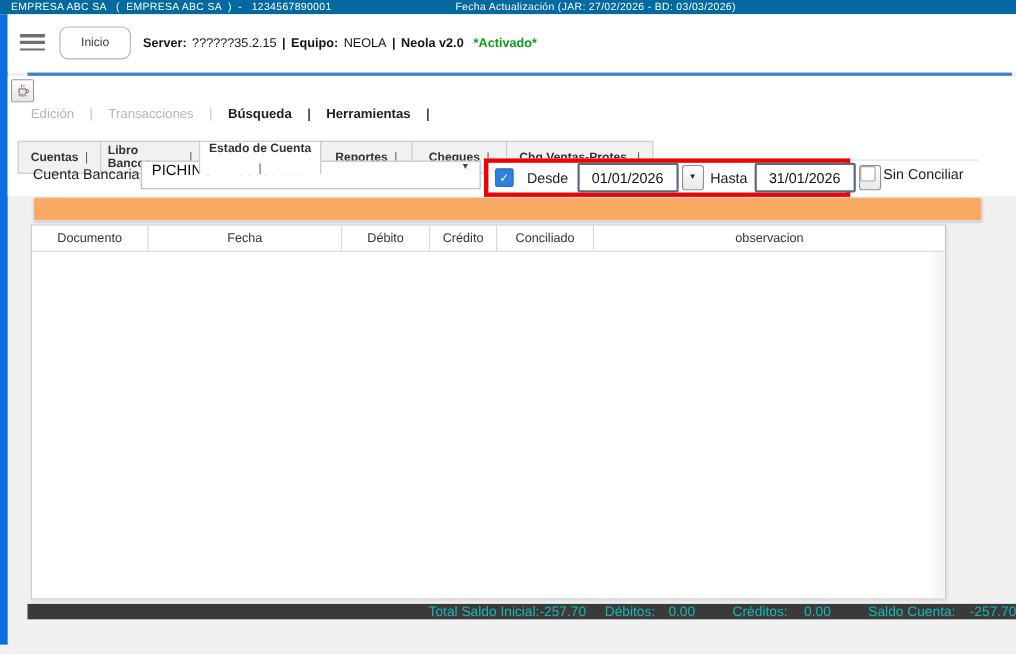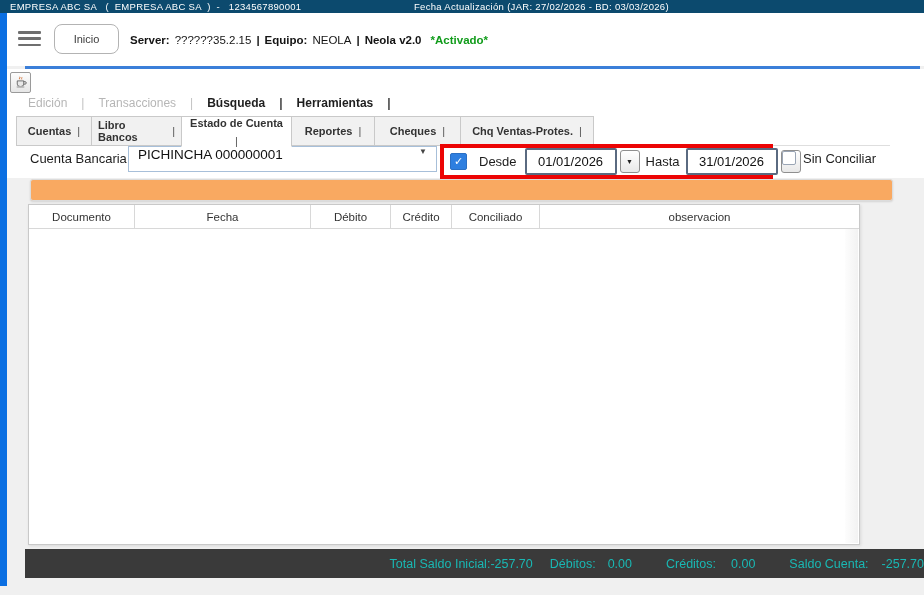--- a/index.html
+++ b/index.html
@@ -4,21 +4,21 @@
 <style>
   html,body { margin:0; padding:0; background:#ffffff; }
   #app {
     position:relative; width:924px; height:595px; overflow:hidden;
     background:#f0f0f0; font-family:"Liberation Sans", sans-serif;
     -webkit-font-smoothing:antialiased;
   }
   .abs { position:absolute; box-sizing:border-box; }
 
   
-  .titlebar { left:0; top:0; width:924px; height:13px; background:#0c4a6e;
+  .titlebar { left:0; top:0; width:924px; height:13px; background:#0369a1;
     color:#fff; font-size:9.5px; line-height:13px; letter-spacing:.3px; }
   .titlebar .company { position:absolute; left:10px; top:0; white-space:pre; }
   .titlebar .update  { position:absolute; left:414px; top:0; white-space:pre; }
 
   
   .leftstrip { left:0; top:13px; width:7px; height:573px; background:#0b6fe2; }
 
   
   .header { left:7px; top:13px; width:917px; height:53px; background:#fff; }
   .hamburger { position:absolute; left:11px; top:18px; width:23px; height:15px;
@@ -46,21 +46,21 @@
 
   .menubar { left:28px; top:95px; height:16px; display:flex; align-items:center;
     font-size:12px; }
   .menubar .mitem { cursor:pointer; }
   .menubar .off { color:#b6b6b6; }
   .menubar .on  { color:#1e1e1e; font-weight:600; }
   .menubar .mpipe { margin:0 14px; }
   .menubar .mpipe.off { color:#c2c2c2; }
   .menubar .mpipe.on { color:#444; }
 
-  .tabstrip { left:16px; top:116px; height:28px; display:flex; }
+  .tabstrip { left:16px; top:128px; height:28px; display:flex; }
   .tab { height:28px; background:#f1f1f1; border:1px solid #c9c9c9; margin-left:-1px;
     display:flex; align-items:center; justify-content:center; gap:6px;
     font-size:11px; font-weight:bold; color:#333; cursor:pointer; padding:0 6px; }
   .tab:first-child { margin-left:0; }
   .tab .pipe { font-weight:normal; color:#555; }
   .tab.active { background:#fff; border-bottom-color:#fff; height:29px; z-index:2; }
   .tab:nth-child(1){ width:62px; } .tab:nth-child(2){ width:77px; }
   .tab:nth-child(3){ width:97px;flex-direction:column; } .tab:nth-child(4){ width:70px; }
   .tab:nth-child(5){ width:73px; } .tab:nth-child(6){ width:120px; }
 
@@ -106,21 +106,21 @@
     font-size:11.5px; color:#333; }
   .th { display:flex; align-items:center; justify-content:center;
     border-right:1px solid #d8d8d8; box-sizing:border-box; }
   .th:nth-child(1){ width:106px; } .th:nth-child(2){ width:176px; }
   .th:nth-child(3){ width:80px; }  .th:nth-child(4){ width:61px; }
   .th:nth-child(5){ width:88px; }  .th:nth-child(6){ flex:1; border-right:none; }
   .vscroll { position:absolute; right:1px; top:24px; bottom:1px; width:13px;
     background:linear-gradient(to right,#fdfdfd,#f2f2f2); }
 
   
-  .totalsbar { left:25px; top:549px; width:899px; height:29px; background:#3a3a3a;
+  .totalsbar { left:25px; top:549px; width:899px; height:14px; background:#3a3a3a;
     display:flex; align-items:center; justify-content:flex-end;
     color:#19b8b4; font-size:12.5px; }
   .totalsbar .pair { display:flex; white-space:pre; }
   .totalsbar .p1 { margin-left:0; }
   .totalsbar .p2 { margin-left:17px; } .totalsbar .p2 .val { margin-left:12px; }
   .totalsbar .p3 { margin-left:34px; } .totalsbar .p3 .val { margin-left:15px; }
   .totalsbar .p4 { margin-left:34px; } .totalsbar .p4 .val { margin-left:13px; }
 </style>
 </head>
 <body>

